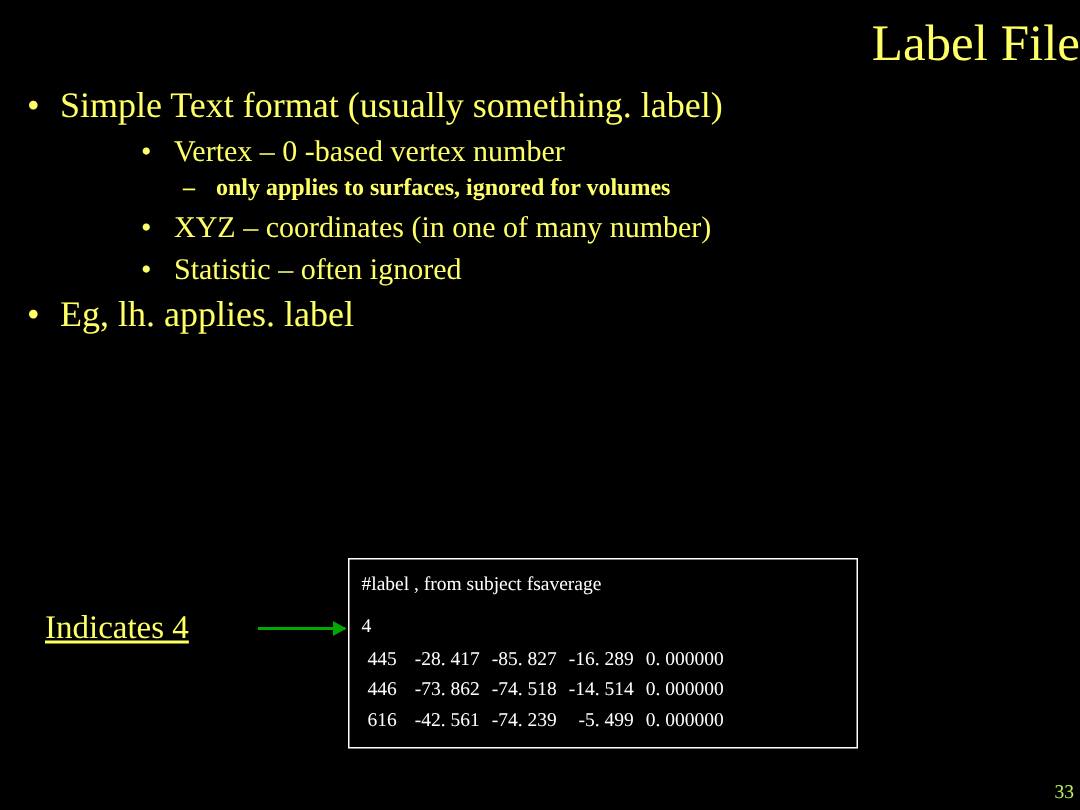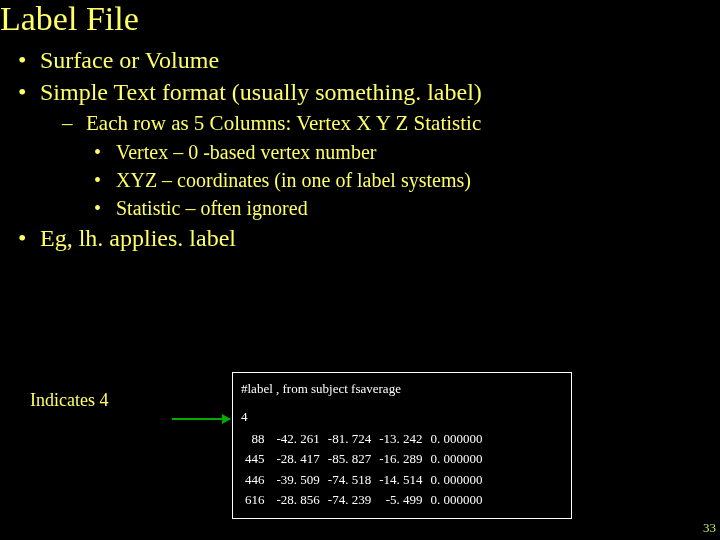--- a/index.html
+++ b/index.html
@@ -6,23 +6,23 @@
   body {
     width: 720px;
     height: 540px;
     background: #000;
     color: #ffff66;
     font-family: "Times New Roman", serif;
     position: relative;
     overflow: hidden;
   }
   .title {
-    text-align: left;
+    text-align: right;
     font-size: 34px;
-    padding-top: 0;
+    padding-top: 11px;
     padding-bottom: 6px;
     font-weight: normal;
   }
   .content { padding-left: 18px; }
   .l1 {
     font-size: 24px;
     line-height: 1.35;
     padding-left: 22px;
     position: relative;
   }
@@ -74,23 +74,24 @@
   }
   .lower {
     position: absolute;
     top: 370px;
     left: 0;
     width: 720px;
   }
   .indicates {
     position: absolute;
     left: 30px;
-    top: 19px;
-    font-size: 18px;
+    top: 34px;
+    font-size: 22px;
     line-height: 1.25;
+    text-decoration: underline;
   }
   .arrow {
     position: absolute;
     left: 172px;
     top: 48px;
     width: 58px;
     height: 2px;
     background: #00aa00;
   }
   .arrow::after {
@@ -125,63 +126,55 @@
     color: #bef264;
     font-size: 13px;
   }
 </style>
 </head>
 <body>
 
 <div class="title">Label File</div>
 
 <div class="content">
-  <div class="l1">Surface or Volume</div>
   <div class="l1">Simple Text format (usually something. label)</div>
-  <div class="l2">Each row as 5 Columns: Vertex  X Y Z Statistic</div>
   <div class="l3">Vertex – 0 -based vertex number</div>
-  <div class="l3">XYZ – coordinates (in one of label systems)</div>
+  <div class="l4">only applies to surfaces, ignored for volumes</div>
+  <div class="l3">XYZ – coordinates (in one of many number)</div>
   <div class="l3">Statistic – often ignored</div>
   <div class="l1">Eg, lh. applies. label</div>
 </div>
 
 <div class="lower">
   <div class="indicates">
     <span>Indicates 4</span><br>
   </div>
   <div class="arrow"></div>
   <div class="filebox">
     <div class="hdr">#label , from subject fsaverage</div>
     <div>4</div>
     <table>
       <tbody>
-          <tr>
-        <td class="c1">88</td>
-        <td>-42. 261</td>
-        <td>-81. 724</td>
-        <td>-13. 242</td>
-        <td>0. 000000</td>
-      </tr>
       <tr>
         <td class="c1">445</td>
         <td>-28. 417</td>
         <td>-85. 827</td>
         <td>-16. 289</td>
         <td>0. 000000</td>
       </tr>
       <tr>
         <td class="c1">446</td>
-        <td>-39. 509</td>
+        <td>-73. 862</td>
         <td>-74. 518</td>
         <td>-14. 514</td>
         <td>0. 000000</td>
       </tr>
       <tr>
         <td class="c1">616</td>
-        <td>-28. 856</td>
+        <td>-42. 561</td>
         <td>-74. 239</td>
         <td>-5. 499</td>
         <td>0. 000000</td>
       </tr>
     </tbody>
       </table>
   </div>
 </div>
 
 <div class="pagenum">33</div>

